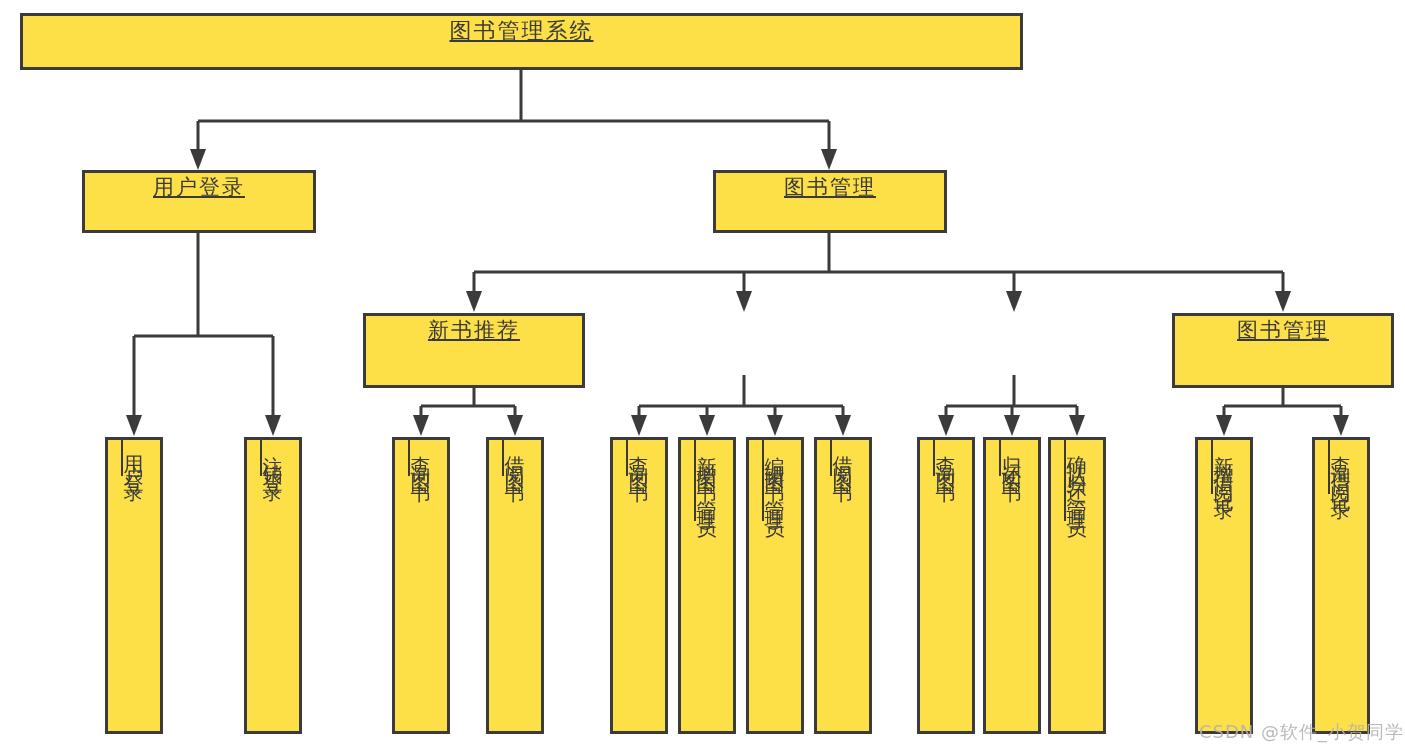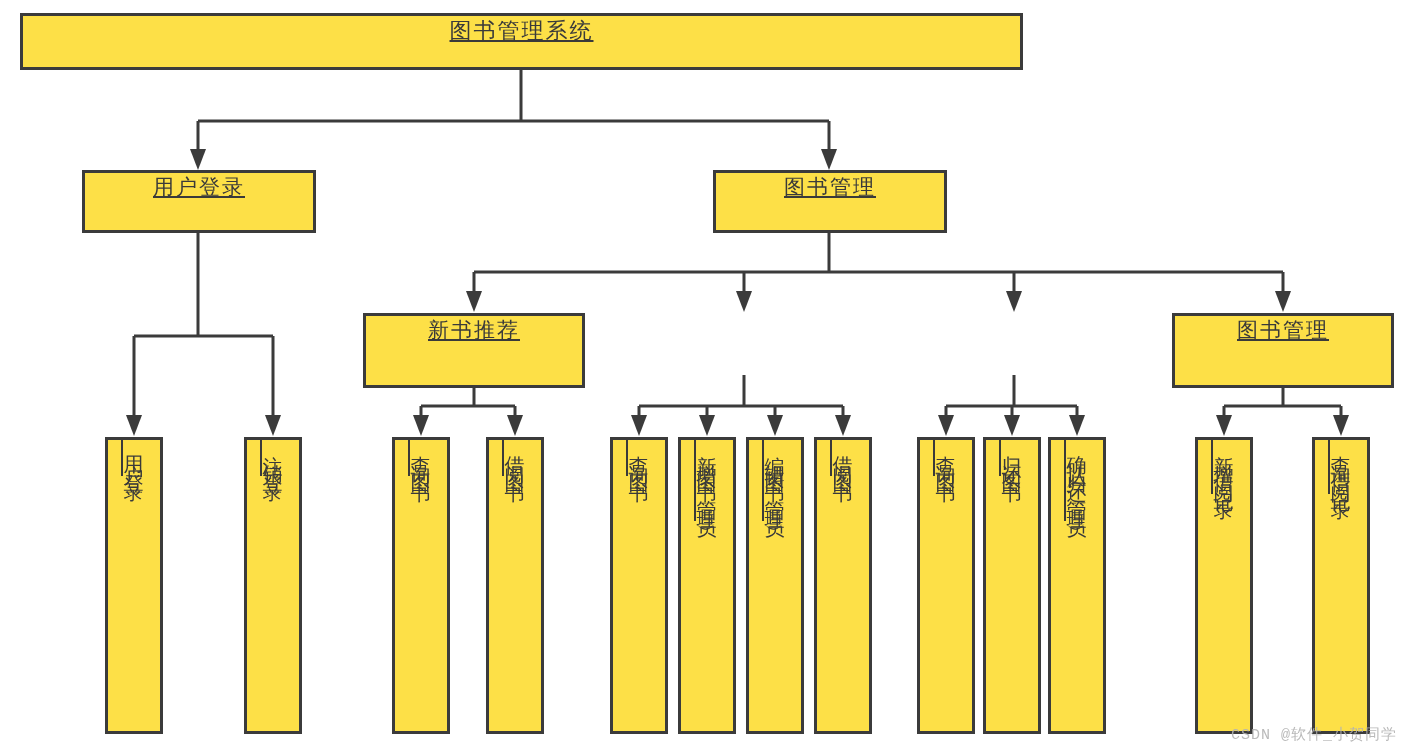--- a/index.html
+++ b/index.html
@@ -16,22 +16,22 @@
   .hnode{font-size:21px;letter-spacing:2px;}
   .root{left:20px;top:13px;width:1003px;height:57px;font-size:22px;}
   .l2{top:170px;width:234px;height:63px;}
   .l3{top:313px;width:222px;height:75px;}
   .vnode{top:437px;width:58px;height:297px;}
   .vtext{
     writing-mode:vertical-rl;text-orientation:mixed;
     font-size:20px;letter-spacing:9px;line-height:1;white-space:nowrap;
   }
   #watermark{
-    position:absolute;right:8px;bottom:3px;z-index:5;
-    color:var(--watermark,#b3b3b3);font-size:15px;letter-spacing:1px;opacity:.9;font-family:Liberation Mono, monospace;
+    position:absolute;right:1px;bottom:3px;z-index:5;
+    color:var(--watermark,#b3b3b3);font-size:18px;letter-spacing:1px;opacity:.9;
   }
   .stroke{stroke:var(--line,#3b3b3b);stroke-width:3;fill:none;}
   .head{fill:var(--line,#3b3b3b);stroke:none;}
 </style>
 </head>
 <body>
 
 <div id="canvas">
 
   <svg id="connectors" viewBox="0 0 1405 747" xmlns="http://www.w3.org/2000/svg" aria-hidden="true">

